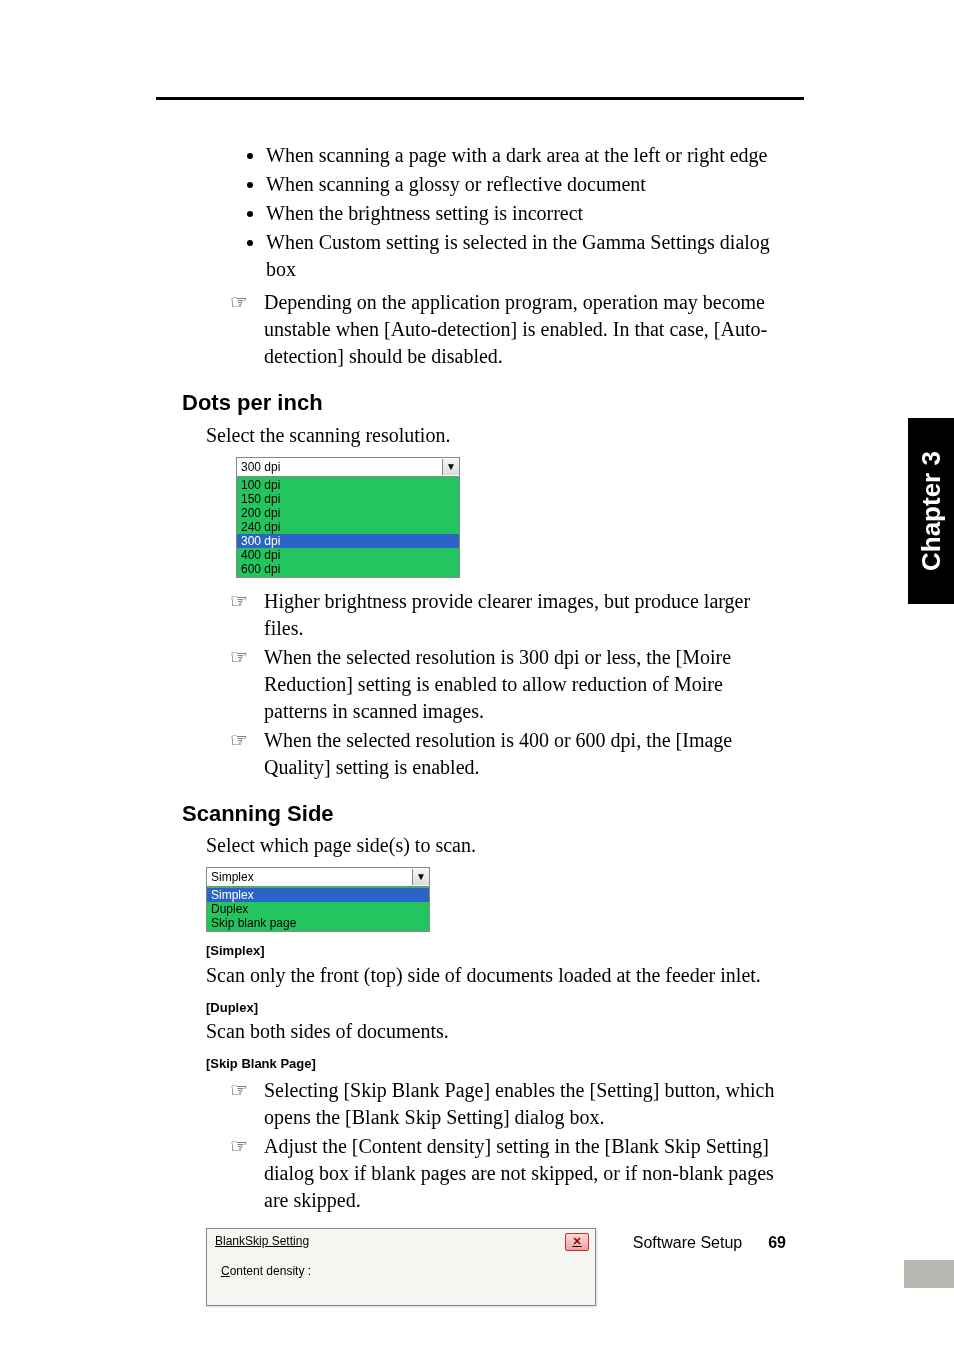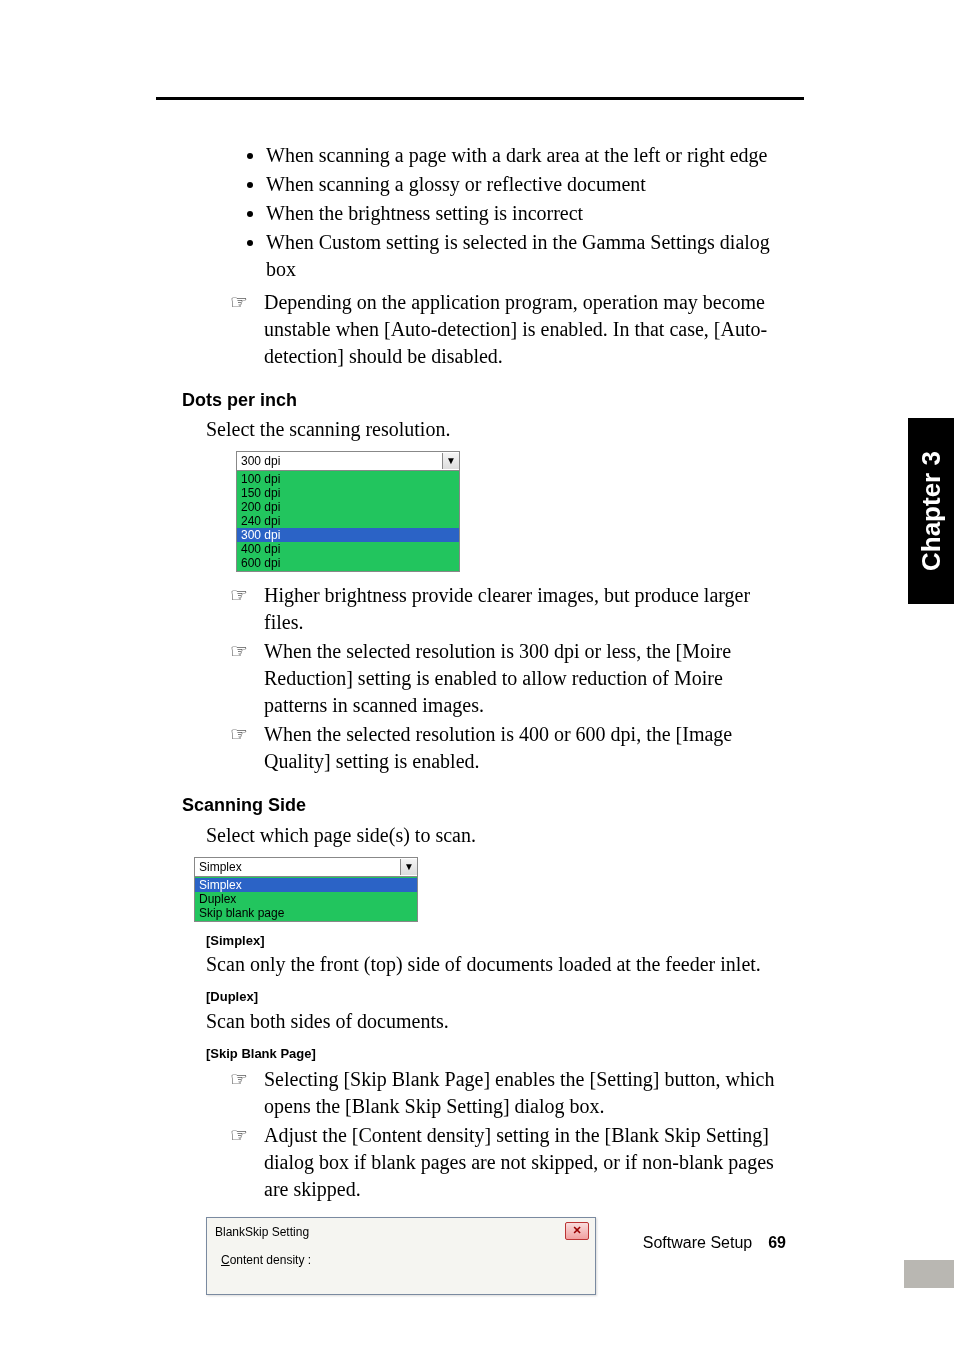--- a/index.html
+++ b/index.html
@@ -51,21 +51,21 @@
   .notes li::before {
     content: "☞";
     position: absolute;
     left: 0;
     top: 0;
     font-size: 20px;
   }
   .h2 {
     font-family: Arial, Helvetica, sans-serif;
     font-weight: bold;
-    font-size: 18px;
+    font-size: 22px;
     margin: 18px 0 4px 0;
   }
   .h3 {
     font-family: Arial, Helvetica, sans-serif;
     font-weight: bold;
     font-size: 13px;
     margin: 10px 0 2px 24px;
   }
   .body-intro {
     margin: 2px 0 8px 24px;
@@ -110,41 +110,42 @@
     padding: 0 4px;
     height: 14px;
     line-height: 14px;
   }
   .opt.selected {
     background: #2b63c6;
     color: #fff;
   }
   
   .side-box {
-    margin: 6px 0 10px 12px;
+    margin: 6px 0 10px 24px;
     width: 224px;
     font-family: Tahoma, Arial, sans-serif;
     font-size: 12px;
   }
   
   .dialog {
     margin: 14px 0 0 24px;
     width: 388px;
     border: 1px solid #7a8aa0;
     background: #f5f5f1;
     font-family: Tahoma, Arial, sans-serif;
     font-size: 12px;
     box-shadow: 1px 1px 2px rgba(0,0,0,0.15);
   }
   .dlg-title {
     display: flex;
-    align-items: flex-end;
+    align-items: flex-start;
     justify-content: space-between;
     padding: 4px 6px 2px 8px;
     font-size: 12px;
+    text-decoration: underline;
   }
   .dlg-title .close {
     width: 22px; height: 16px;
     border: 1px solid #b33;
     border-radius: 2px;
     background: linear-gradient(#f9dcdc,#f0a0a0);
     color: #900;
     font-weight: bold;
     text-align: center;
     line-height: 14px;
@@ -171,21 +172,21 @@
     display:flex; align-items:center; justify-content:center;
     writing-mode: vertical-rl;
     transform: rotate(180deg);
   }
   
   .footer {
     position:absolute;
     bottom: 96px;
     right: 168px;
     font-size: 16px;
-    display:flex; align-items:baseline; gap:16px;
+    display:flex; align-items:baseline; gap:26px;
     font-family: Arial, Helvetica, sans-serif;
   }
   .footer .pnum { font-weight:bold; font-size:16px; }
   .corner {
     position:absolute;
     right:0; bottom:60px;
     width:50px; height:28px;
     background:#b9b7b2;
   }
   .u { text-decoration: underline; }

